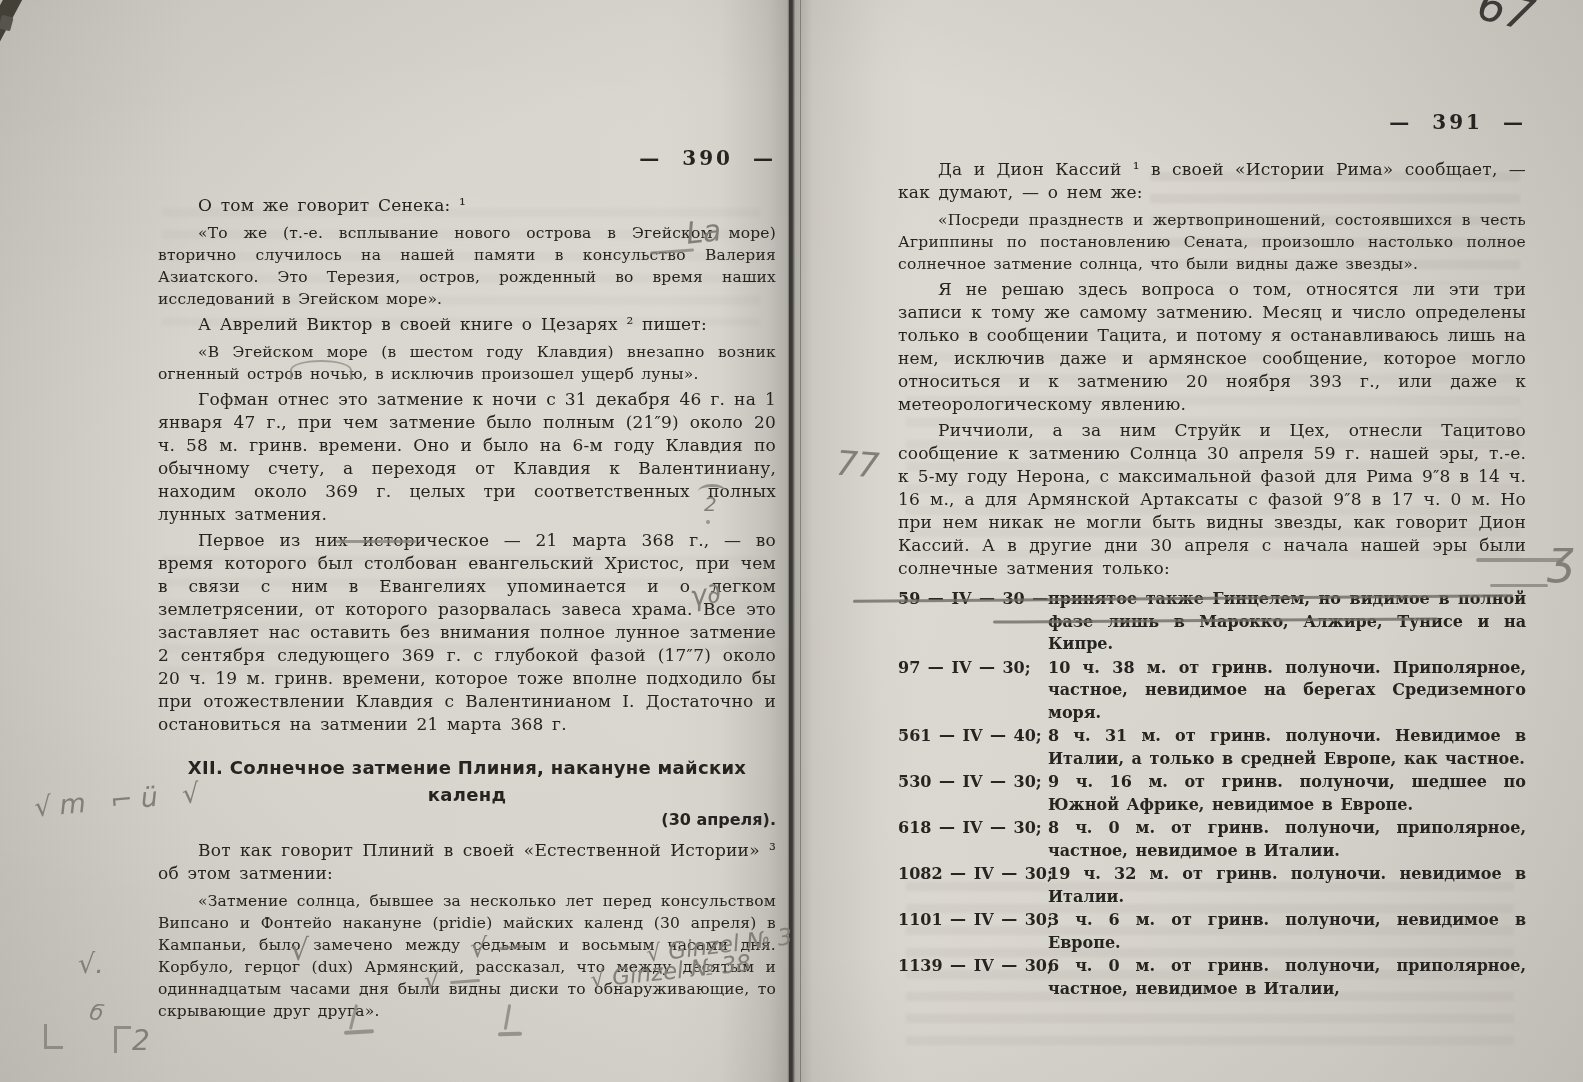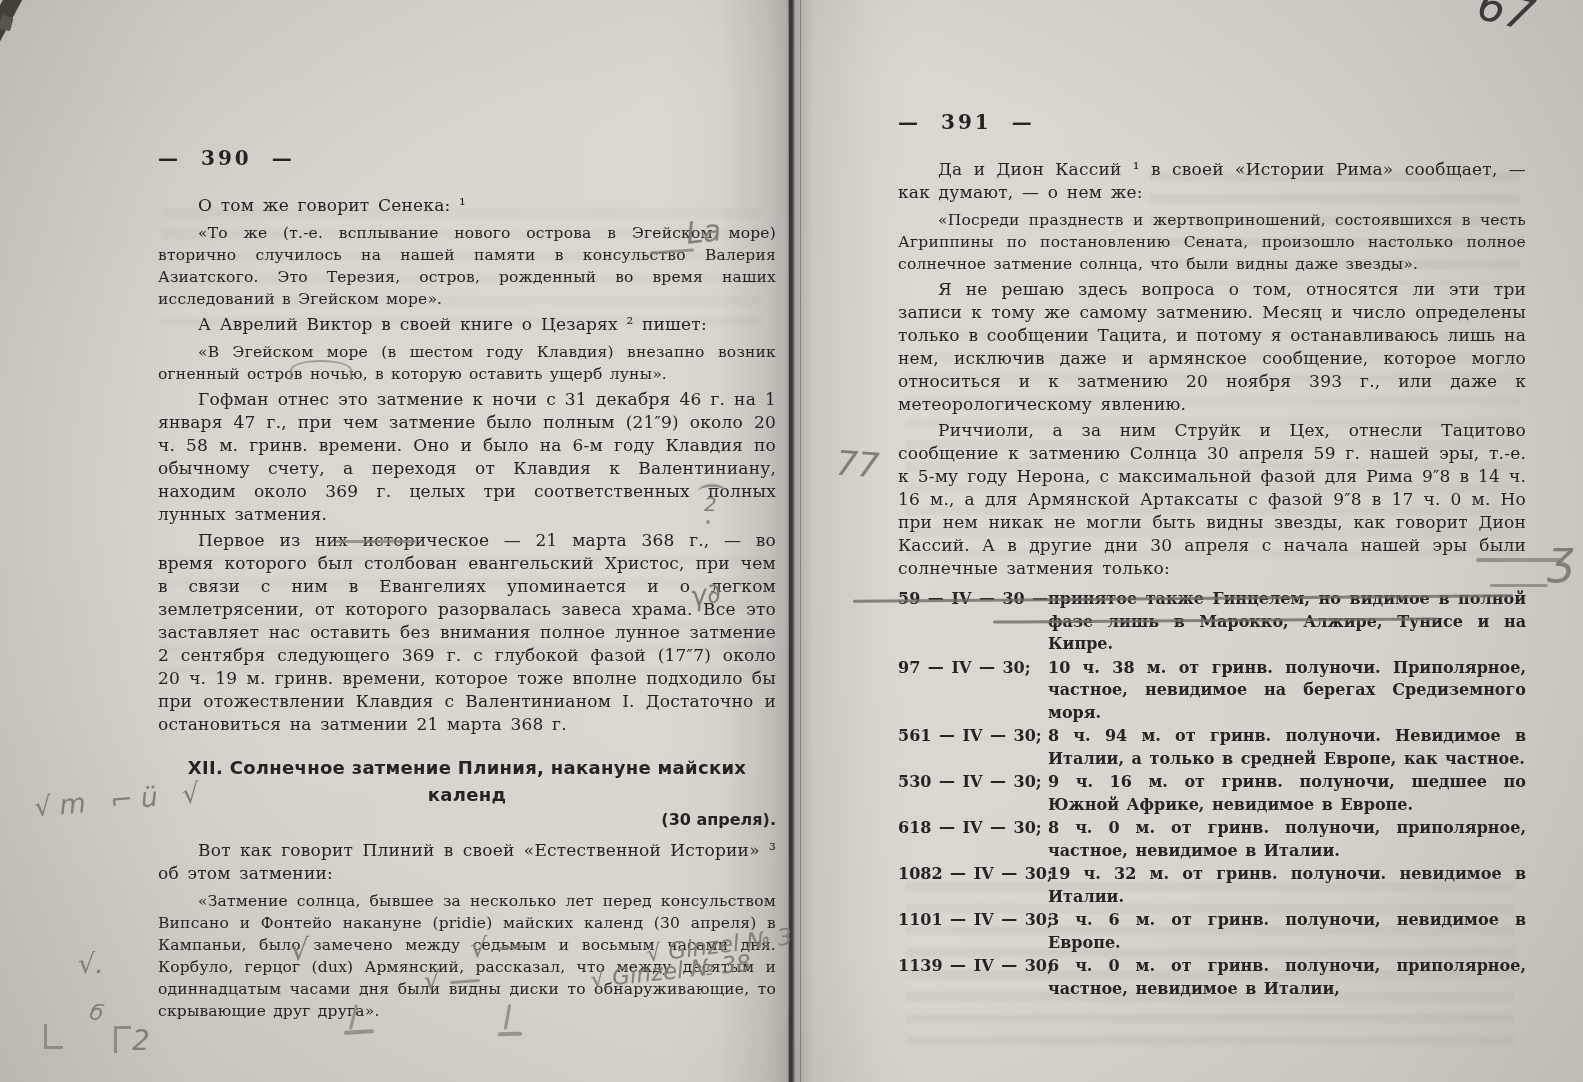--- a/index.html
+++ b/index.html
@@ -24,21 +24,21 @@
     background:repeating-linear-gradient(180deg, rgba(125,121,112,0.25) 0px, rgba(125,121,112,0.25) 9px, rgba(0,0,0,0) 9px, rgba(0,0,0,0) 22px);}
   .bl1{left:1150px;top:172px;width:370px;height:112px;}
   .bl2{left:906px;top:330px;width:614px;height:228px;opacity:.26;}
   .bl3{left:162px;top:208px;width:598px;height:118px;opacity:.22;}
   .bl4{left:906px;top:882px;width:608px;height:172px;opacity:.33;}
   .bl5{left:162px;top:556px;width:606px;height:118px;opacity:.2;}
   
   .page{position:absolute;z-index:5;}
   .left-page{left:158px;top:146px;width:618px;}
   .right-page{left:898px;top:110px;width:628px;}
-  .pagenum{text-align:left;font-size:20px;font-weight:bold;letter-spacing:3px;margin:0 0 24px 0;word-spacing:10px;}
+  .pagenum{text-align:right;font-size:20px;font-weight:bold;letter-spacing:3px;margin:0 0 24px 0;word-spacing:10px;}
   .para{margin:3px 0 0 0;text-indent:40px;text-align:justify;font-size:17px;line-height:23px;font-weight:normal;word-spacing:3px;letter-spacing:.2px;}
   .quote{font-size:15.5px;line-height:22px;word-spacing:2px;margin-top:5px;}
   .section-heading{font-family:"DejaVu Sans","Liberation Sans",sans-serif;font-weight:bold;font-size:18px;text-align:center;margin:18px 0 2px 0;line-height:27px;letter-spacing:.3px;}
   .section-subheading{font-family:"DejaVu Sans","Liberation Sans",sans-serif;font-weight:bold;font-size:16px;text-align:right;margin:0 0 10px 0;}
   
   .ecl-list{list-style:none;margin:8px 0 0 0;padding:0;}
   .ecl{position:relative;font-size:16px;line-height:22.5px;font-weight:bold;padding-left:150px;text-align:justify;word-spacing:2px;margin:1px 0;}
   .ecl-date{display:inline-block;width:150px;margin-left:-150px;text-align:left;padding-right:8px;box-sizing:border-box;white-space:nowrap;}
   .strike{position:absolute;background:#6e6b64;opacity:.8;z-index:7;border-radius:2px;}
   .str1{left:-45px;top:9px;width:660px;height:3px;transform:rotate(-0.5deg);}
@@ -90,21 +90,21 @@
 <div class="gutter-line2"></div>
 <div class="corner-mark"></div>
 <div class="corner-mark2"></div>
 <div class="vignette"></div>
 
 <div class="page left-page">
   <div class="pagenum">— 390 —</div>
   <p class="para">О том же говорит Сенека: ¹</p>
   <p class="para quote">«То же (т.-е. всплывание нового острова в Эгейском море) вторично случилось на нашей памяти в консульство Валерия Азиатского. Это Терезия, остров, рожденный во время наших исследований в Эгейском море».</p>
   <p class="para">А Аврелий Виктор в своей книге о Цезарях ² пишет:</p>
-  <p class="para quote">«В Эгейском море (в шестом году Клавдия) внезапно возник огненный остров ночью, в которую оставить ущерб луны».</p>
+  <p class="para quote">«В Эгейском море (в шестом году Клавдия) внезапно возник огненный остров ночью, в исключив произошел ущерб луны».</p>
   <p class="para">Гофман отнес это затмение к ночи с 31 декабря 46 г. на 1 января 47 г., при чем затмение было полным (21″9) около 20 ч. 58 м. гринв. времени. Оно и было на 6-м году Клавдия по обычному счету, а переходя от Клавдия к Валентиниану, находим около 369 г. целых три соответственных полных лунных затмения.</p>
   <p class="para">Первое из них историческое — 21 марта 368 г., — во время которого был столбован евангельский Христос, при чем в связи с ним в Евангелиях упоминается и о легком землетрясении, от которого разорвалась завеса храма. Все это заставляет нас оставить без внимания полное лунное затмение 2 сентября следующего 369 г. с глубокой фазой (17″7) около 20 ч. 19 м. гринв. времени, которое тоже вполне подходило бы при отожествлении Клавдия с Валентинианом I. Достаточно и остановиться на затмении 21 марта 368 г.</p>
   <div class="section-heading">XII. Солнечное затмение Плиния, накануне майских календ</div>
   <div class="section-subheading">(30 апреля).</div>
   <p class="para">Вот как говорит Плиний в своей «Естественной Истории» ³ об этом затмении:</p>
   <p class="para quote">«Затмение солнца, бывшее за несколько лет перед консульством Випсано и Фонтейо накануне (pridie) майских календ (30 апреля) в Кампаньи, было замечено между седьмым и восьмым часами дня. Корбуло, герцог (dux) Армянский, рассказал, что между десятым и одиннадцатым часами дня были видны диски то обнаруживающие, то скрывающие друг друга».</p>
 
 </div>
 
 <div class="page right-page">
@@ -113,21 +113,21 @@
   <p class="para quote">«Посреди празднеств и жертвоприношений, состоявшихся в честь Агриппины по постановлению Сената, произошло настолько полное солнечное затмение солнца, что были видны даже звезды».</p>
   <p class="para">Я не решаю здесь вопроса о том, относятся ли эти три записи к тому же самому затмению. Месяц и число определены только в сообщении Тацита, и потому я останавливаюсь лишь на нем, исключив даже и армянское сообщение, которое могло относиться и к затмению 20 ноября 393 г., или даже к метеорологическому явлению.</p>
   <p class="para">Риччиоли, а за ним Струйк и Цех, отнесли Тацитово сообщение к затмению Солнца 30 апреля 59 г. нашей эры, т.-е. к 5-му году Нерона, с максимальной фазой для Рима 9″8 в 14 ч. 16 м., а для Армянской Артаксаты с фазой 9″8 в 17 ч. 0 м. Но при нем никак не могли быть видны звезды, как говорит Дион Кассий. А в другие дни 30 апреля с начала нашей эры были солнечные затмения только:</p>
   <ul class="ecl-list">
     <li class="ecl">
       <span class="ecl-date">59 — IV — 30 —</span><span>принятое также Гинцелем, но видимое в полной фазе лишь в Марокко, Алжире, Тунисе и на Кипре.</span>
       <div class="strike str1"></div>
       <div class="strike str2"></div>
     </li>
     <li class="ecl"><span class="ecl-date">97 — IV — 30;</span><span>10 ч. 38 м. от гринв. полуночи. Приполярное, частное, невидимое на берегах Средиземного моря.</span></li>
-    <li class="ecl"><span class="ecl-date">561 — IV — 30;</span><span>8 ч. 94 м. от гринв. полуночи. Невидимое в Италии, а только в средней Европе, как частное.</span></li>
+    <li class="ecl"><span class="ecl-date">561 — IV — 40;</span><span>8 ч. 31 м. от гринв. полуночи. Невидимое в Италии, а только в средней Европе, как частное.</span></li>
     <li class="ecl"><span class="ecl-date">530 — IV — 30;</span><span>9 ч. 16 м. от гринв. полуночи, шедшее по Южной Африке, невидимое в Европе.</span></li>
     <li class="ecl"><span class="ecl-date">618 — IV — 30;</span><span>8 ч. 0 м. от гринв. полуночи, приполярное, частное, невидимое в Италии.</span></li>
     <li class="ecl"><span class="ecl-date">1082 — IV — 30;</span><span>19 ч. 32 м. от гринв. полуночи. невидимое в Италии.</span></li>
     <li class="ecl"><span class="ecl-date">1101 — IV — 30;</span><span>3 ч. 6 м. от гринв. полуночи, невидимое в Европе.</span></li>
     <li class="ecl"><span class="ecl-date">1139 — IV — 30;</span><span>6 ч. 0 м. от гринв. полуночи, приполярное, частное, невидимое в Италии,</span></li>
   </ul>
 
 </div>
 
 <span class="ann ann-67">67</span>

